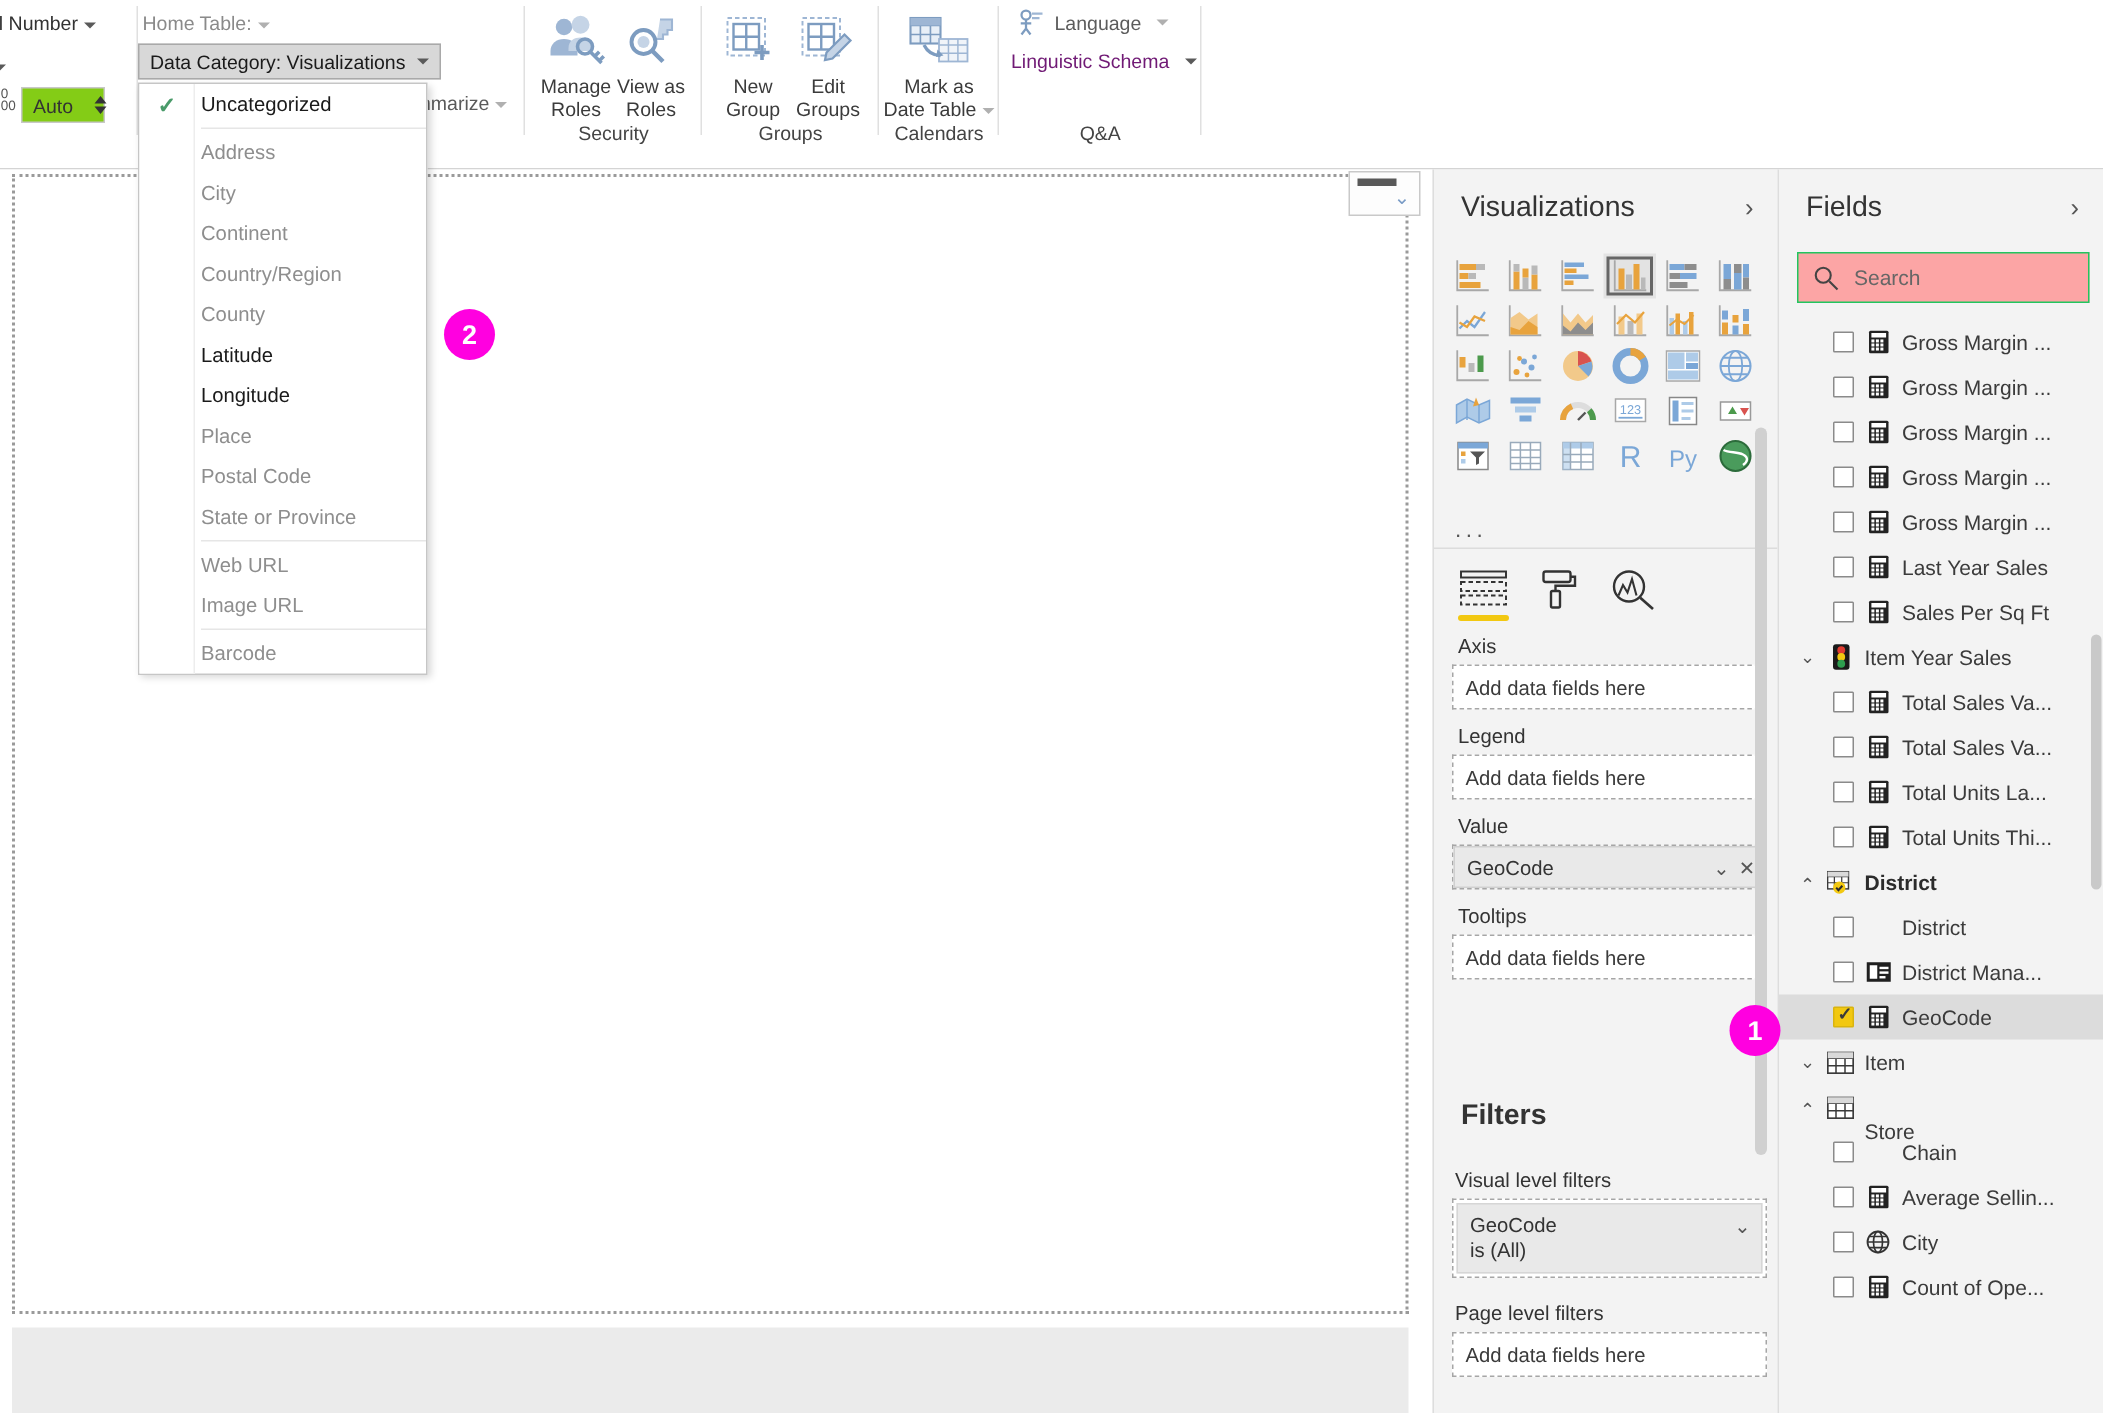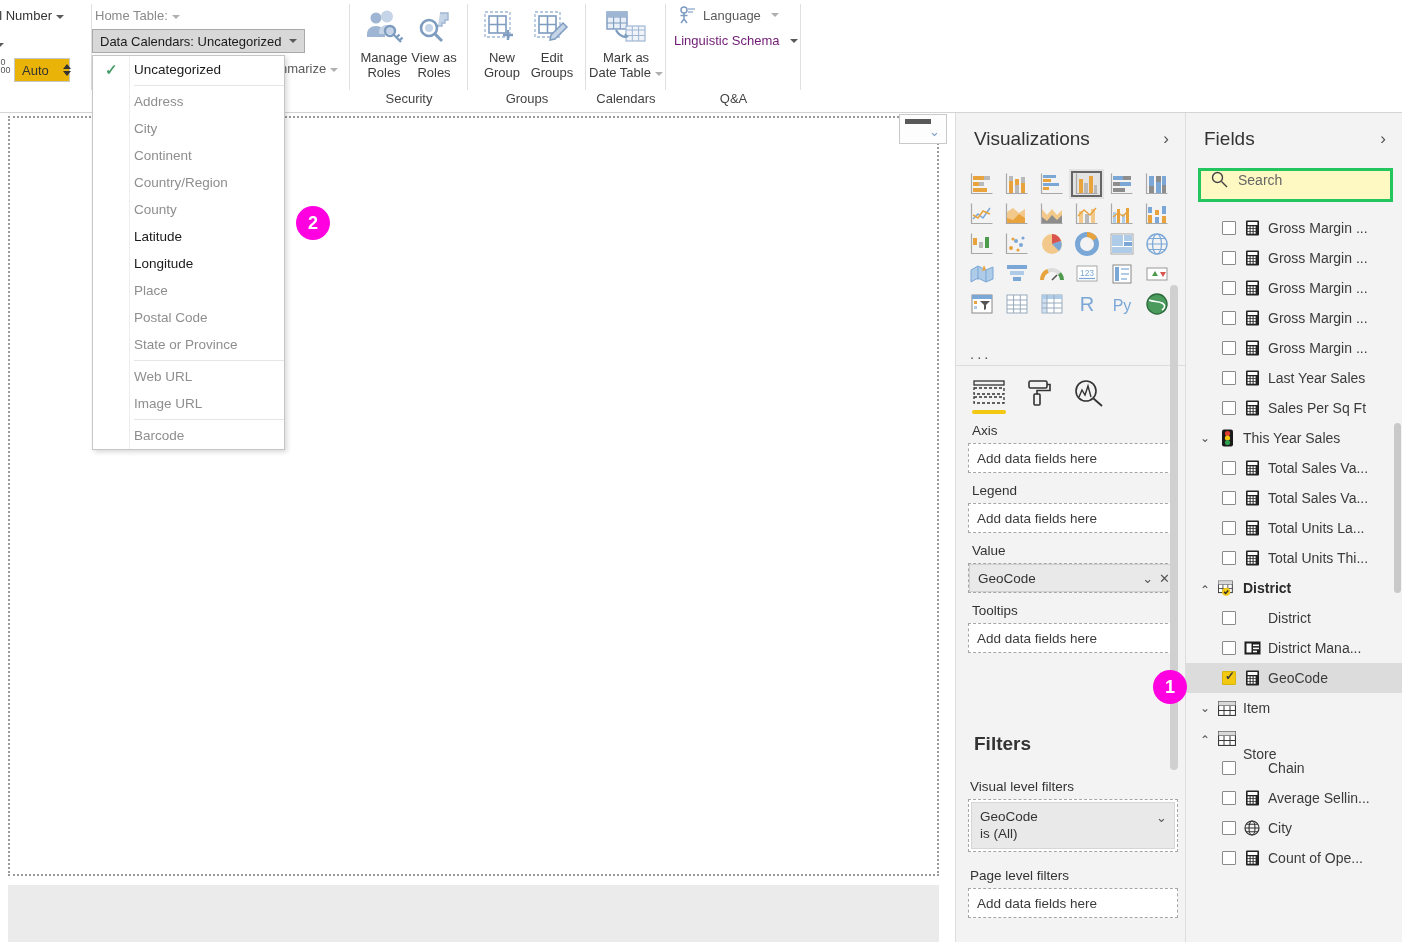--- a/index.html
+++ b/index.html
@@ -16,30 +16,30 @@
 
   
   .ribbon {
     position: absolute; left: 0; top: 0; width: 1402px; height: 113px;
     background: #ffffff;
     border-bottom: 1px solid #d4d4d4;
   }
   .rib-group { position: absolute; top: 0; height: 112px; }
   .rib-sep { position: absolute; top: 4px; width: 1px; height: 86px; background: #e0e0e0; }
   .rib-caption {
-    position: absolute; bottom: 6px; width: 100%;
+    position: absolute; bottom: 16px; width: 100%;
     text-align: center; font-size: 13px; color: #444; white-space: nowrap;
   }
 
   
   .prop-label { position: absolute; font-size: 13px; color: #333; white-space: nowrap; }
   .caret { display:inline-block; width:0;height:0;border-left:4px solid transparent;border-right:4px solid transparent;border-top:4px solid #5a5a5a; vertical-align: middle; margin-left:4px;}
   .caret.gray { border-top-color:#b0b0b0; }
   .spin-box {
-    position: absolute; border: 1px solid #c8c8c8; background: #eab308;
+    position: absolute; border: 1px solid #c8c8c8; background: #84cc16;
     height: 24px; display: flex; align-items: center; padding: 0 4px 0 7px;
     font-size: 13px; color: #333;
   }
   .spin-arrows { margin-left: 14px; display: flex; flex-direction: column; gap: 2px; }
   .spin-arrows i { display:block; width:0;height:0;border-left:4px solid transparent;border-right:4px solid transparent; }
   .spin-arrows i.up { border-bottom:5px solid #333; }
   .spin-arrows i.dn { border-top:5px solid #333; }
 
   
   .rib-btn {
@@ -181,21 +181,21 @@
     background:#d0d0d0; border-radius:4px; z-index:30;
   }
   .fields-scroll {
     position:absolute; right: 2px; top: 210px; width: 7px; height: 170px;
     background:#c9c9c9; border-radius:4px;
   }
 
   
   .search-box {
     position:absolute; left: 12px; top: 55px; width: 195px; height: 34px;
-    border:3px solid #22c55e; background:#fef9c3; display:flex; align-items:flex-start; padding-left:10px;
+    border:1px solid #22c55e; background:#fca5a5; display:flex; align-items:center; padding-left:10px;
   }
   .search-box .mag { margin-right: 8px; }
   .search-box input {
     border:none; outline:none; background:transparent; font-family:"Liberation Sans", sans-serif;
     font-size:14px; color:#555; width: 150px;
   }
   .search-box input::placeholder { color:#666; }
 
   
   .field-list {
@@ -249,21 +249,21 @@
       </div>
       <div class="rib-caption" style="left:-30px; bottom:6px; width:100px; text-align:left;">ting</div>
       <div class="rib-sep" style="left:91px;"></div>
     </div>
 
     <div class="rib-group" style="left:92px;width:258px;">
       <div class="ht-label" style="left:3px; top:8px;">
         <span>Home Table:</span><span class="caret gray"></span>
       </div>
       <div class="dc-button" style="left:0px; top:29px;">
-        <span>Data Calendars: Uncategorized</span>
+        <span>Data Category: Visualizations</span>
           <span class="caret" style="margin-left:8px;"></span>
       </div>
       <div class="prop-label" style="left:188px; top:61px; color:#5a5a5a;">
         <span>nmarize</span><span class="caret gray"></span>
       </div>
       <div class="rib-sep" style="left:257px;"></div>
     </div>
 
     <div class="rib-group" style="left:350px;width:118px;">
       <div class="rib-btn" style="left:3px;">
@@ -914,21 +914,21 @@
         <div class="f-row ind-0">
           <span class="f-chev">⌄</span>
           <span class="f-ic">
             <svg width="13" height="18" viewBox="0 0 13 18">
               <rect x="1" y="0.5" width="11" height="17" rx="2" fill="#1a1a1a"></rect>
               <circle cx="6.5" cy="4.5" r="2.6" fill="#e03c31"></circle>
               <circle cx="6.5" cy="9" r="2.6" fill="#f2c811"></circle>
               <circle cx="6.5" cy="13.5" r="2.6" fill="#2e9e4f"></circle>
             </svg>
           </span>
-          <span style="font-weight: normal;">This Year Sales</span>
+          <span style="font-weight: normal;">Item Year Sales</span>
         </div>
         <div class="f-row ind-1">
           <span class="f-cb"></span>
           <span class="f-ic">
             <svg width="15" height="16" viewBox="0 0 15 16">
               <rect x="1" y="0.5" width="13" height="15" rx="1" fill="#222"></rect>
               <rect x="2.6" y="2" width="9.8" height="3" fill="#fff"></rect>
               <g fill="#fff">
                 <rect x="2.6" y="6.3" width="2" height="2"></rect>
                 <rect x="5.6" y="6.3" width="2" height="2"></rect>

